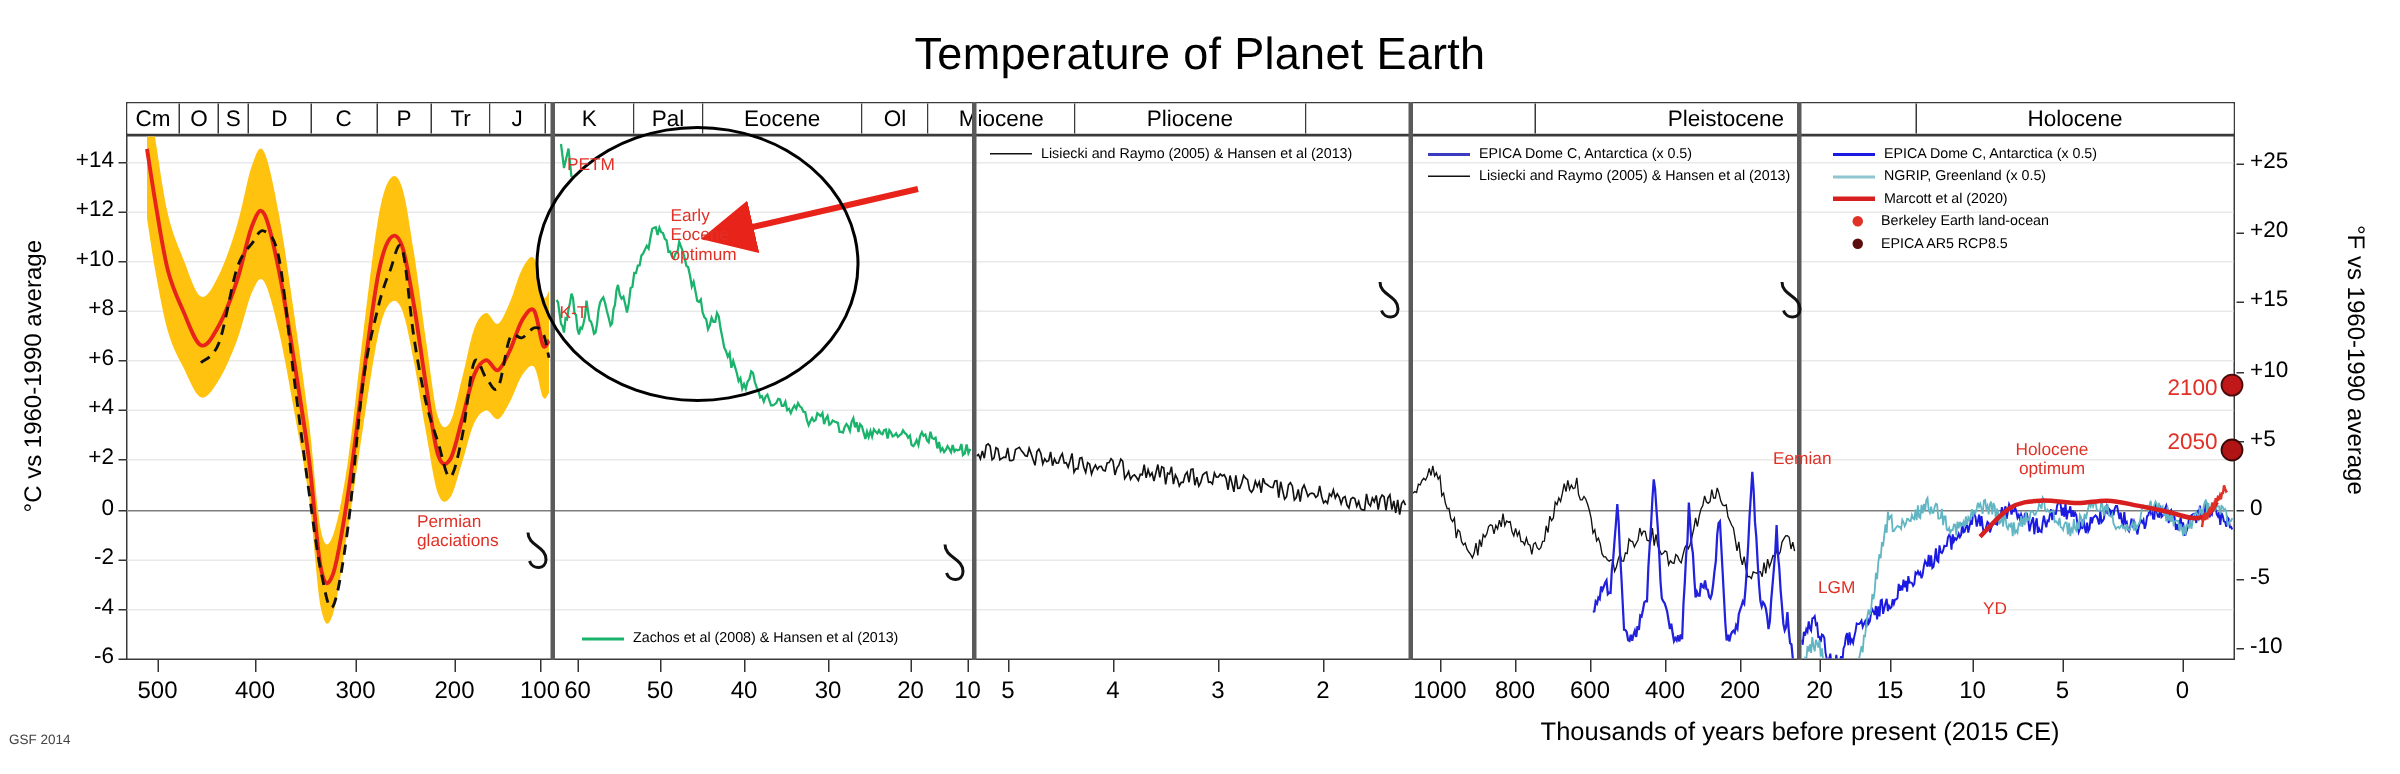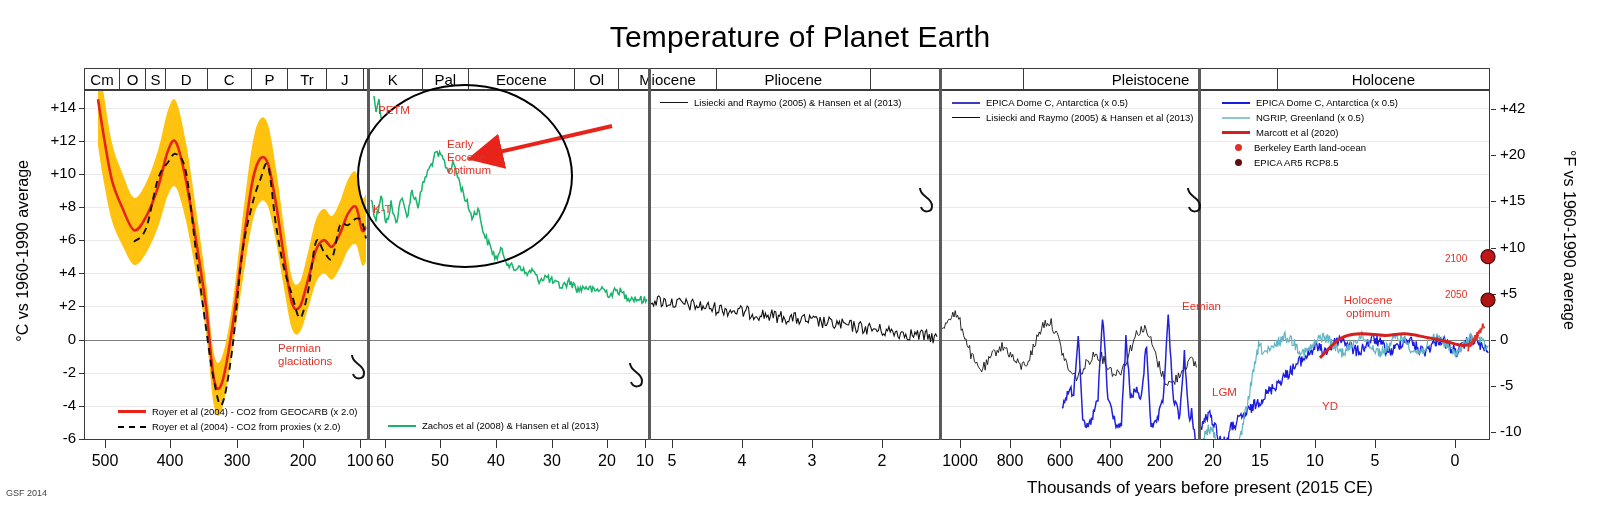--- a/index.html
+++ b/index.html
@@ -32,21 +32,21 @@
   .xtm{top:440px;width:1px;height:8px;background:#333;}
   .xlab{top:478px;font-size:17px;text-align:center;}
 
   .legend{font-size:9px;line-height:13px;}
   .legend .row{display:flex;align-items:center;margin-bottom:2px;white-space:nowrap;}
   .legend .sw{width:28px;height:0;border-top:2.5px solid #000;margin-right:6px;flex:none;}
   .legend .dot{width:7px;height:7px;border-radius:50%;margin:0 12px 0 13px;flex:none;}
   .legend .lb{font-size:9.5px;}
 
   .annot{font-size:11.5px;color:#e03127;line-height:13px;white-space:nowrap;}
-  .annot.big{font-size:10px;}
+  .annot.big{font-size:15px;}
 
   .circle{left:357px;top:84px;width:212px;height:180px;border:2.5px solid #000;border-radius:50%;}
 
   .credit{left:6px;top:488px;font-size:9px;color:#444;}
 
   svg.layer{position:absolute;left:0;top:0;width:1600px;height:516px;overflow:visible;pointer-events:none;}
 </style>
 </head>
 <body>
 
@@ -106,21 +106,21 @@
       <div class="abs ytick" style="left: 30px; top: 329.571px;">0</div>
       <div class="abs tickmark" style="left: 79px; top: 339.571px;"></div>
       <div class="abs ytick" style="left: 30px; top: 362.714px;">-2</div>
       <div class="abs tickmark" style="left: 79px; top: 372.714px;"></div>
       <div class="abs ytick" style="left: 30px; top: 395.857px;">-4</div>
       <div class="abs tickmark" style="left: 79px; top: 405.857px;"></div>
       <div class="abs ytick" style="left: 30px; top: 429px;">-6</div>
       <div class="abs tickmark" style="left: 79px; top: 439px;"></div>
     </div>
   <div id="yticksR">
-      <div class="abs ytickR" style="left: 1500px; top: 99.4127px;">+42</div>
+      <div class="abs ytickR" style="left: 1500px; top: 99.4127px;">+25</div>
       <div class="abs tickmark" style="left: 1491px; top: 109.413px;"></div>
       <div class="abs ytickR" style="left: 1500px; top: 145.444px;">+20</div>
       <div class="abs tickmark" style="left: 1491px; top: 155.444px;"></div>
       <div class="abs ytickR" style="left: 1500px; top: 191.476px;">+15</div>
       <div class="abs tickmark" style="left: 1491px; top: 201.476px;"></div>
       <div class="abs ytickR" style="left: 1500px; top: 237.508px;">+10</div>
       <div class="abs tickmark" style="left: 1491px; top: 247.508px;"></div>
       <div class="abs ytickR" style="left: 1500px; top: 283.54px;">+5</div>
       <div class="abs tickmark" style="left: 1491px; top: 293.54px;"></div>
       <div class="abs ytickR" style="left: 1500px; top: 329.571px;">0</div>
@@ -235,30 +235,20 @@
         <path d="M352,355 c0,9 12,9 12,18 c0,7 -9,7 -11,1" fill="none" stroke="#111" stroke-width="2"></path>
         <path d="M630,363 c0,9 12,9 12,18 c0,7 -9,7 -11,1" fill="none" stroke="#111" stroke-width="2"></path>
         <path d="M920,188 c0,9 12,9 12,18 c0,7 -9,7 -11,1" fill="none" stroke="#111" stroke-width="2"></path>
         <path d="M1188,188 c0,9 12,9 12,18 c0,7 -9,7 -11,1" fill="none" stroke="#111" stroke-width="2"></path>
         <path d="M612,126 L473,158" fill="none" stroke="#e8231a" stroke-width="4" marker-end="url(#arrowRed)"></path>
       </g>
   </svg>
 
   <div class="abs circle"></div>
 
-  <div class="abs legend" style="left:118px;top:405px;">
-    <div class="row">
-      <span class="sw" style="border-top-color:#e8231a;border-top-width:3px;"></span>
-      <span class="lb">Royer et al (2004) - CO2 from GEOCARB (x 2.0)</span>
-    </div>
-    <div class="row">
-      <span class="sw" style="border-top-style:dashed;border-top-width:2.5px;"></span>
-      <span class="lb">Royer et al (2004) - CO2 from proxies (x 2.0)</span>
-    </div>
-  </div>
 
   <div class="abs legend" style="left:388px;top:419px;">
     <div class="row">
       <span class="sw" style="border-top-color:#19b36b;border-top-width:2px;"></span>
       <span class="lb">Zachos et al (2008) &amp; Hansen et al (2013)</span>
     </div>
   </div>
 
   <div class="abs legend" style="left:660px;top:96px;">
     <div class="row">

